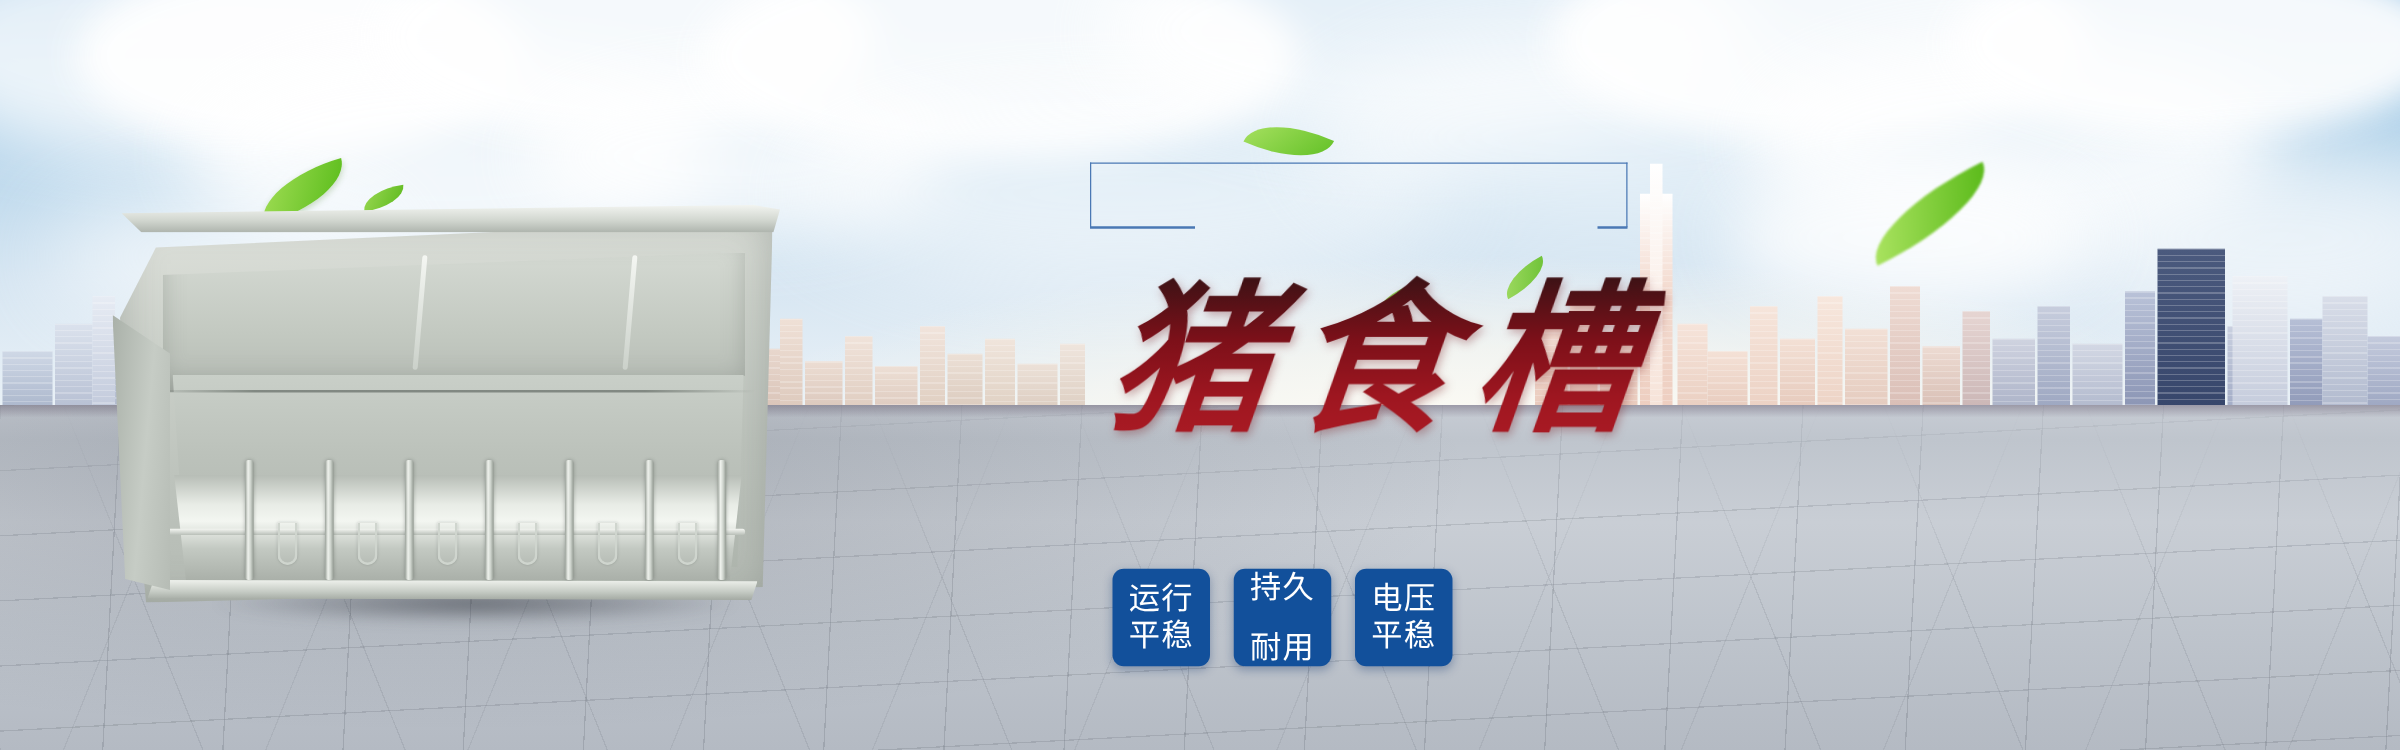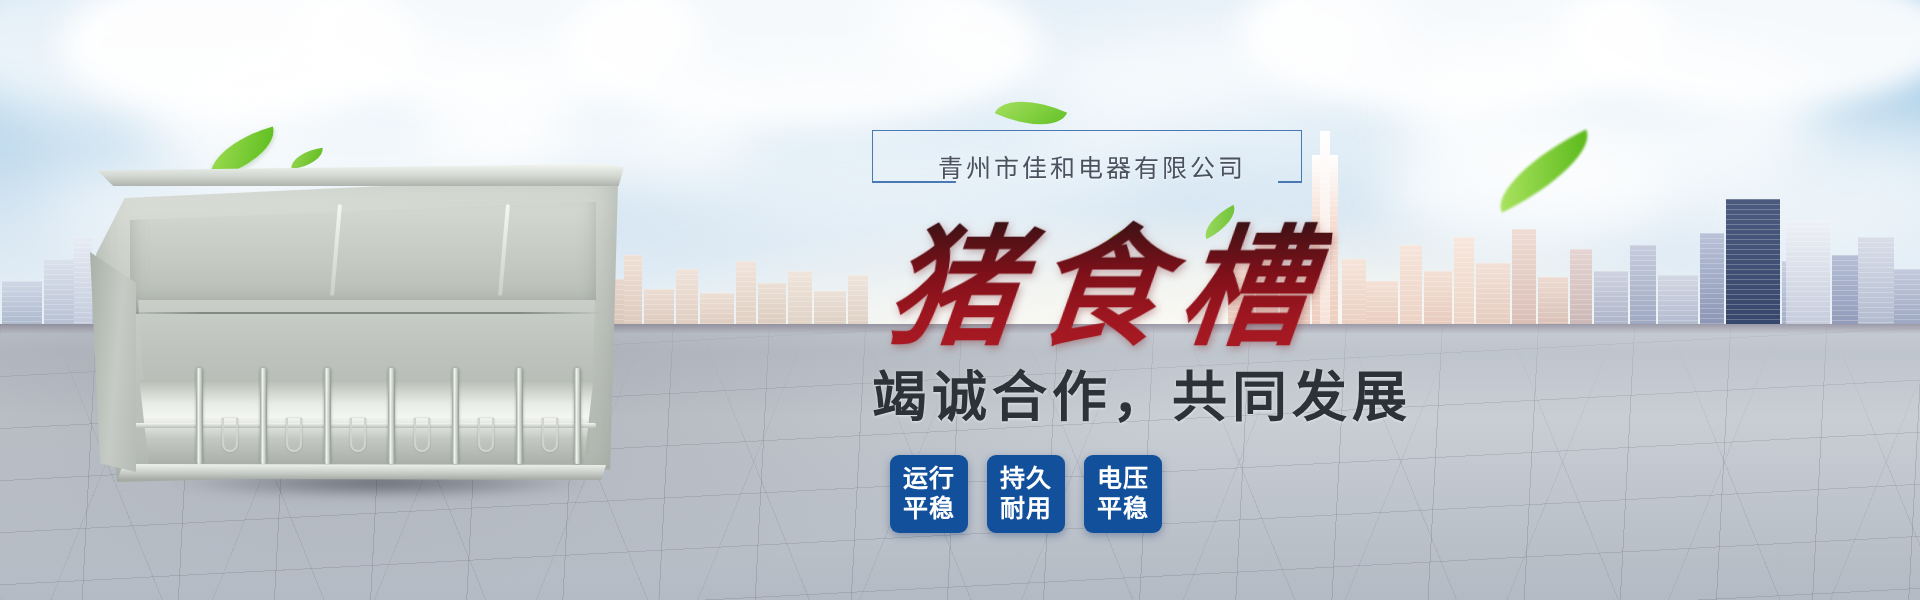--- a/index.html
+++ b/index.html
@@ -185,21 +185,21 @@
     position:absolute; left:890px; top:455px;
     display:flex; gap:19px;
   }
   .feat{
     width:78px; height:78px; border-radius:9px;
     display:flex; flex-direction:column; align-items:center; justify-content:center;
     color:#ffffff; font-family:"DejaVu Sans","Liberation Sans",sans-serif;
     font-size:25px; font-weight:400; line-height:1.22; letter-spacing:1px;
     box-shadow:0 3px 8px rgba(18,52,110,.35);
   }
-  .feat span{ display:block;font-weight:bold; }
+  .feat span{ display:block; }
 </style>
 </head>
 <body>
 
 <div class="banner">
 
   <div class="sky"></div>
 
   <div>
     <div class="cloud soft" style="left:-80px;  top:-60px;  width:460px; height:190px;"></div>
@@ -327,32 +327,30 @@
       <div class="p-left-face"></div>
     </div>
   </div>
 
   <div class="content">
 
     <div class="frame"></div>
     <div class="frame-b-left"></div>
     <div class="frame-b-right"></div>
 
-    <div class="company">青州市佳和电器有限公司</div>
 
     <h1 class="title">猪食槽</h1>
 
-    <div class="subtitle">竭诚合作，共同发展</div>
 
     <div class="features">
       <div class="feat" style="background: rgb(18, 80, 155);">
         <span>运行</span>
         <span>平稳</span>
       </div>
-      <div class="feat" style="background: rgb(18, 80, 155);">
+      <div class="feat" style="background: rgb(18, 80, 155); justify-content: space-between;">
         <span>持久</span>
         <span>耐用</span>
       </div>
       <div class="feat" style="background: rgb(18, 80, 155);">
         <span>电压</span>
         <span>平稳</span>
       </div>
     </div>
 
   </div>

